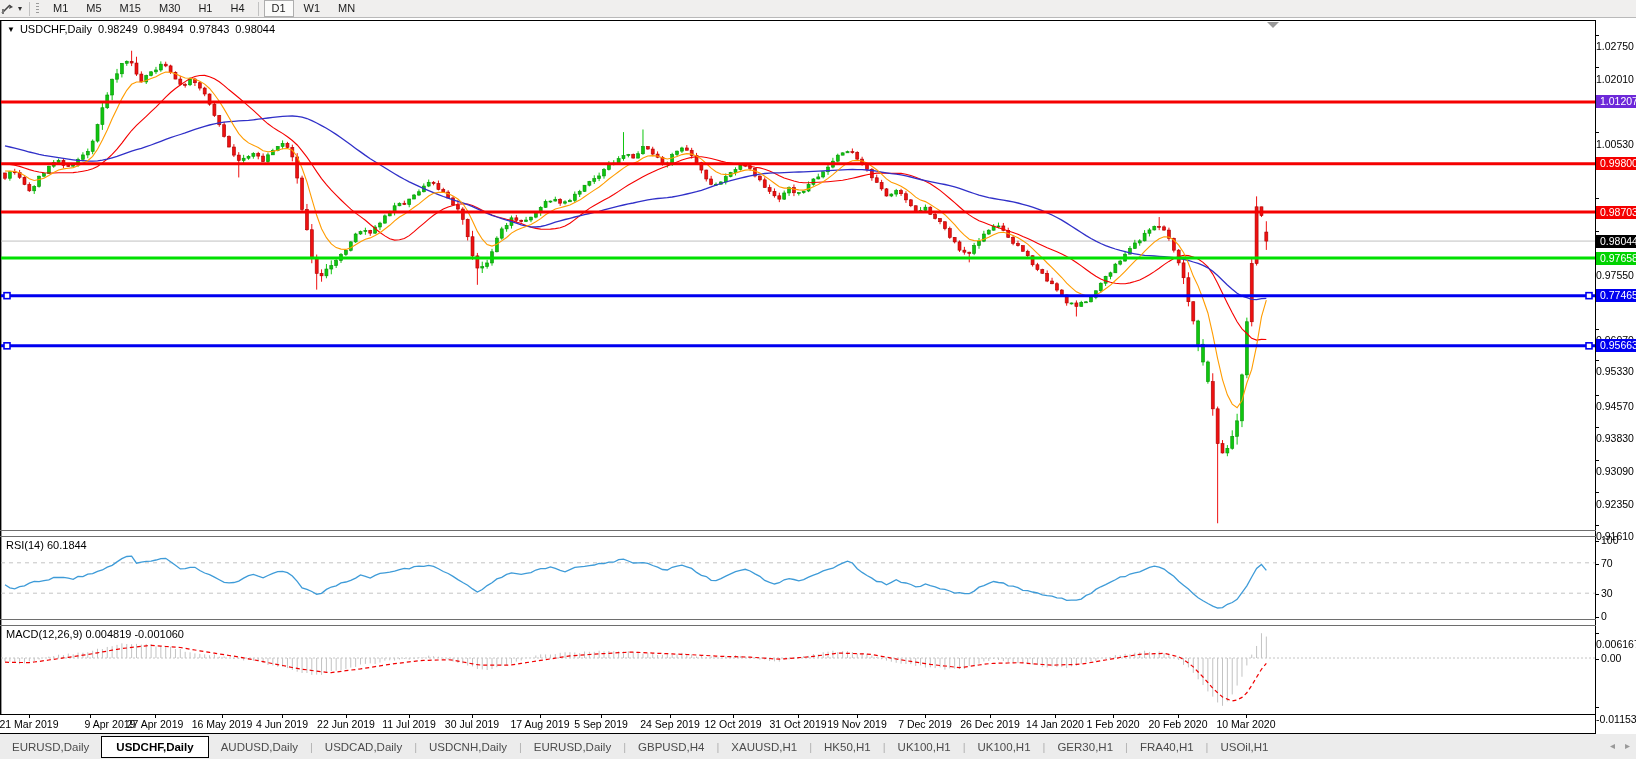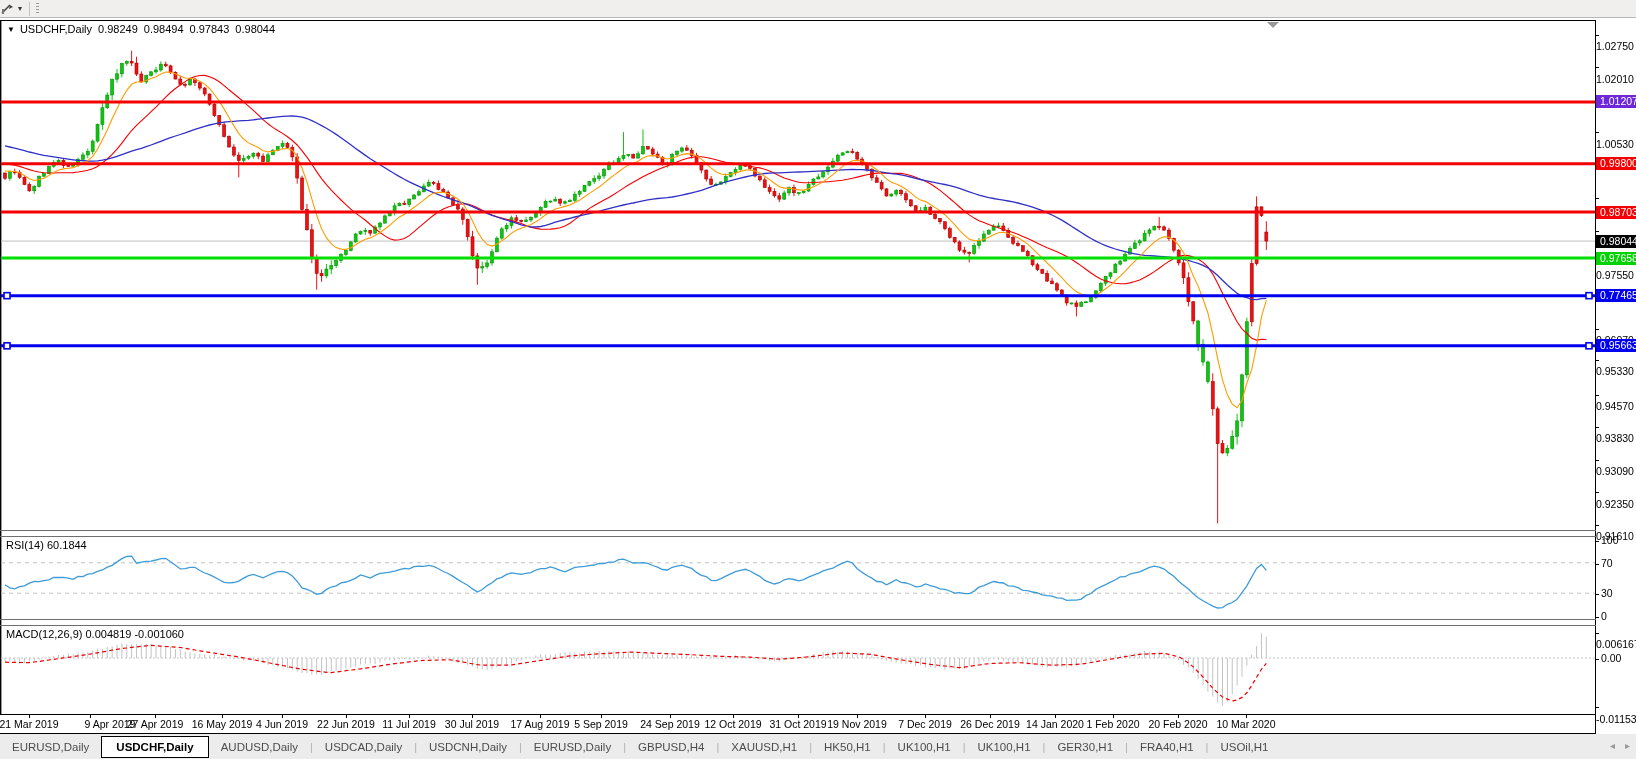--- a/index.html
+++ b/index.html
@@ -54,20 +54,32 @@
     <div class="tb-icon">
       <svg width="15" height="13" viewBox="0 0 15 13">
         <path d="M1 11 L9 3" stroke="#444" stroke-width="1.6" fill="none"></path>
         <path d="M9 3 l-1 4 l4 -2 z" fill="#444"></path>
         <rect x="1" y="7" width="2" height="5" fill="#777"></rect>
       </svg>
     </div>
     <div class="tb-caret">▾</div>
     <div class="tb-sep"></div>
     <div class="tb-grip"></div>
+    <div id="tf-buttons" style="display:flex;align-items:center;">
+        <div class="tf-btn">M1</div>
+        <div class="tf-btn">M5</div>
+        <div class="tf-btn">M15</div>
+        <div class="tf-btn">M30</div>
+        <div class="tf-btn">H1</div>
+        <div class="tf-btn">H4</div>
+        <div class="tb-sep"></div>
+        <div class="tf-btn active">D1</div>
+        <div class="tf-btn">W1</div>
+        <div class="tf-btn">MN</div>
+      </div>
   </div>
 
   <svg id="chart-svg" width="1636" height="759" viewBox="0 0 1636 759">
       <g>
         <rect x="0" y="20" width="1636" height="1" fill="#000"></rect>
         <rect x="0" y="20" width="1.4" height="713" fill="#000"></rect>
         <rect x="1595" y="20" width="1" height="713" fill="#000"></rect>
         <rect x="0" y="530" width="1636" height="1" fill="#6e6e6e"></rect>
         <rect x="0" y="536" width="1636" height="1" fill="#6e6e6e"></rect>
         <rect x="0" y="619" width="1636" height="1" fill="#6e6e6e"></rect>

